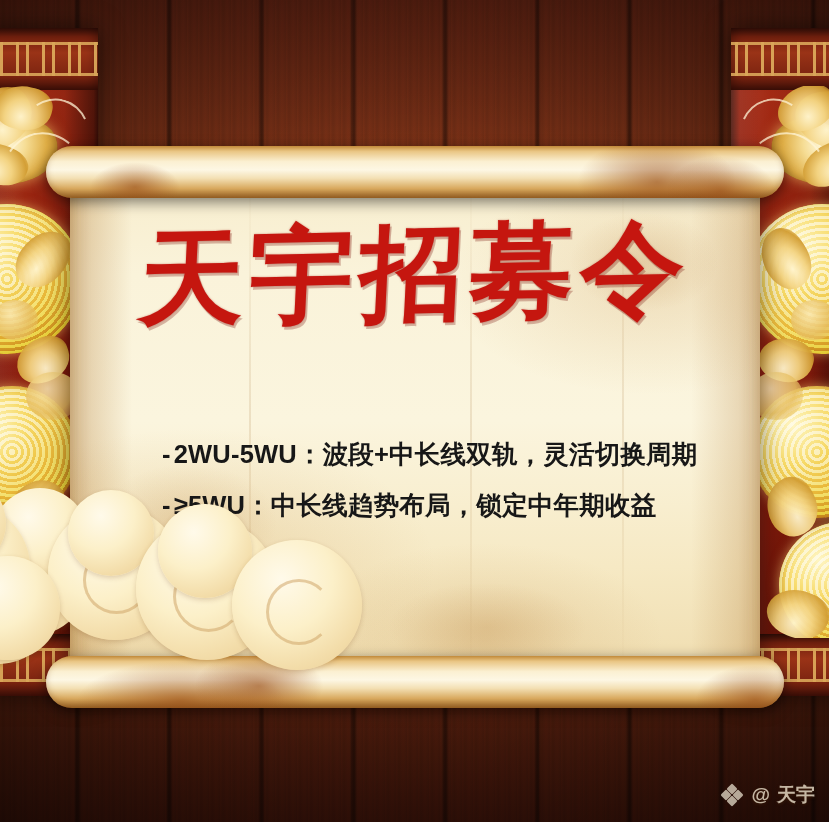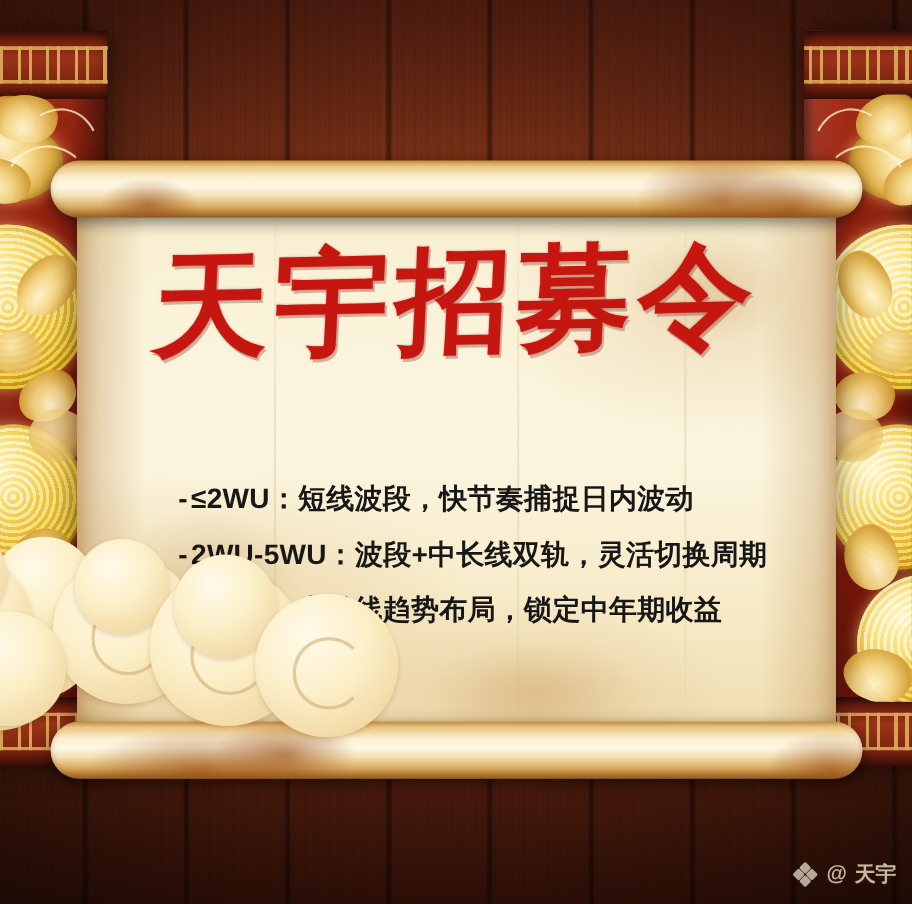--- a/index.html
+++ b/index.html
@@ -293,23 +293,20 @@
       <div class="blotch" style="left:46%;bottom:2%;width:200px;height:90px;"></div>
       <div class="paper-fold" style="left:26%;"></div>
       <div class="paper-fold" style="left:58%;"></div>
       <div class="paper-fold" style="left:80%;"></div>
 
       <div class="content">
         <div class="title">天宇招募令</div>
 
         <div class="lines">
           <div class="line">
-            <span class="dash">-</span><span>≤2WU：短线波段，快节奏捕捉日内波动</span>
-          </div>
-          <div class="line">
             <span class="dash">-</span><span>2WU-5WU：波段+中长线双轨，灵活切换周期</span>
           </div>
           <div class="line">
             <span class="dash">-</span><span>≥5WU：中长线趋势布局，锁定中年期收益</span>
           </div>
         </div>
       </div>
     </div>
 
     <div class="roller top">

